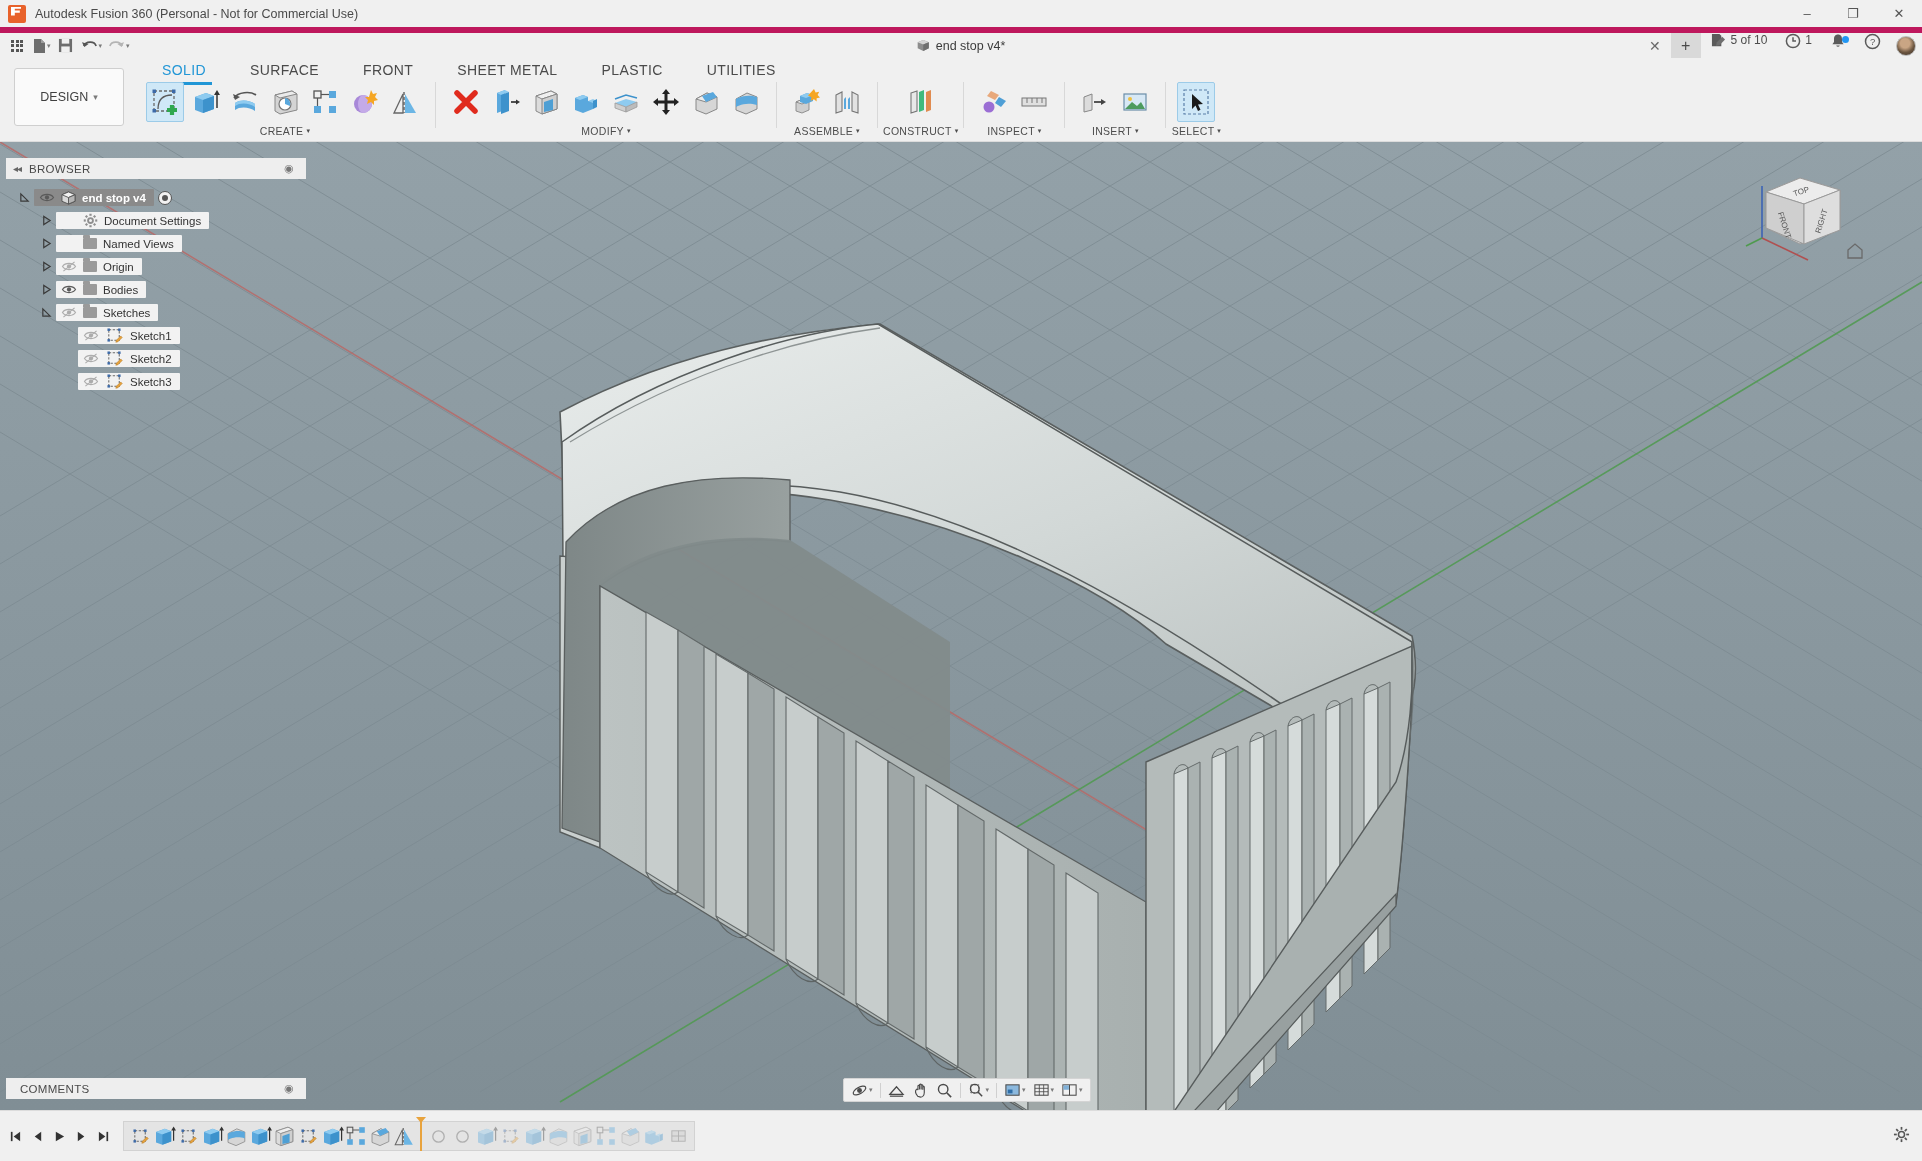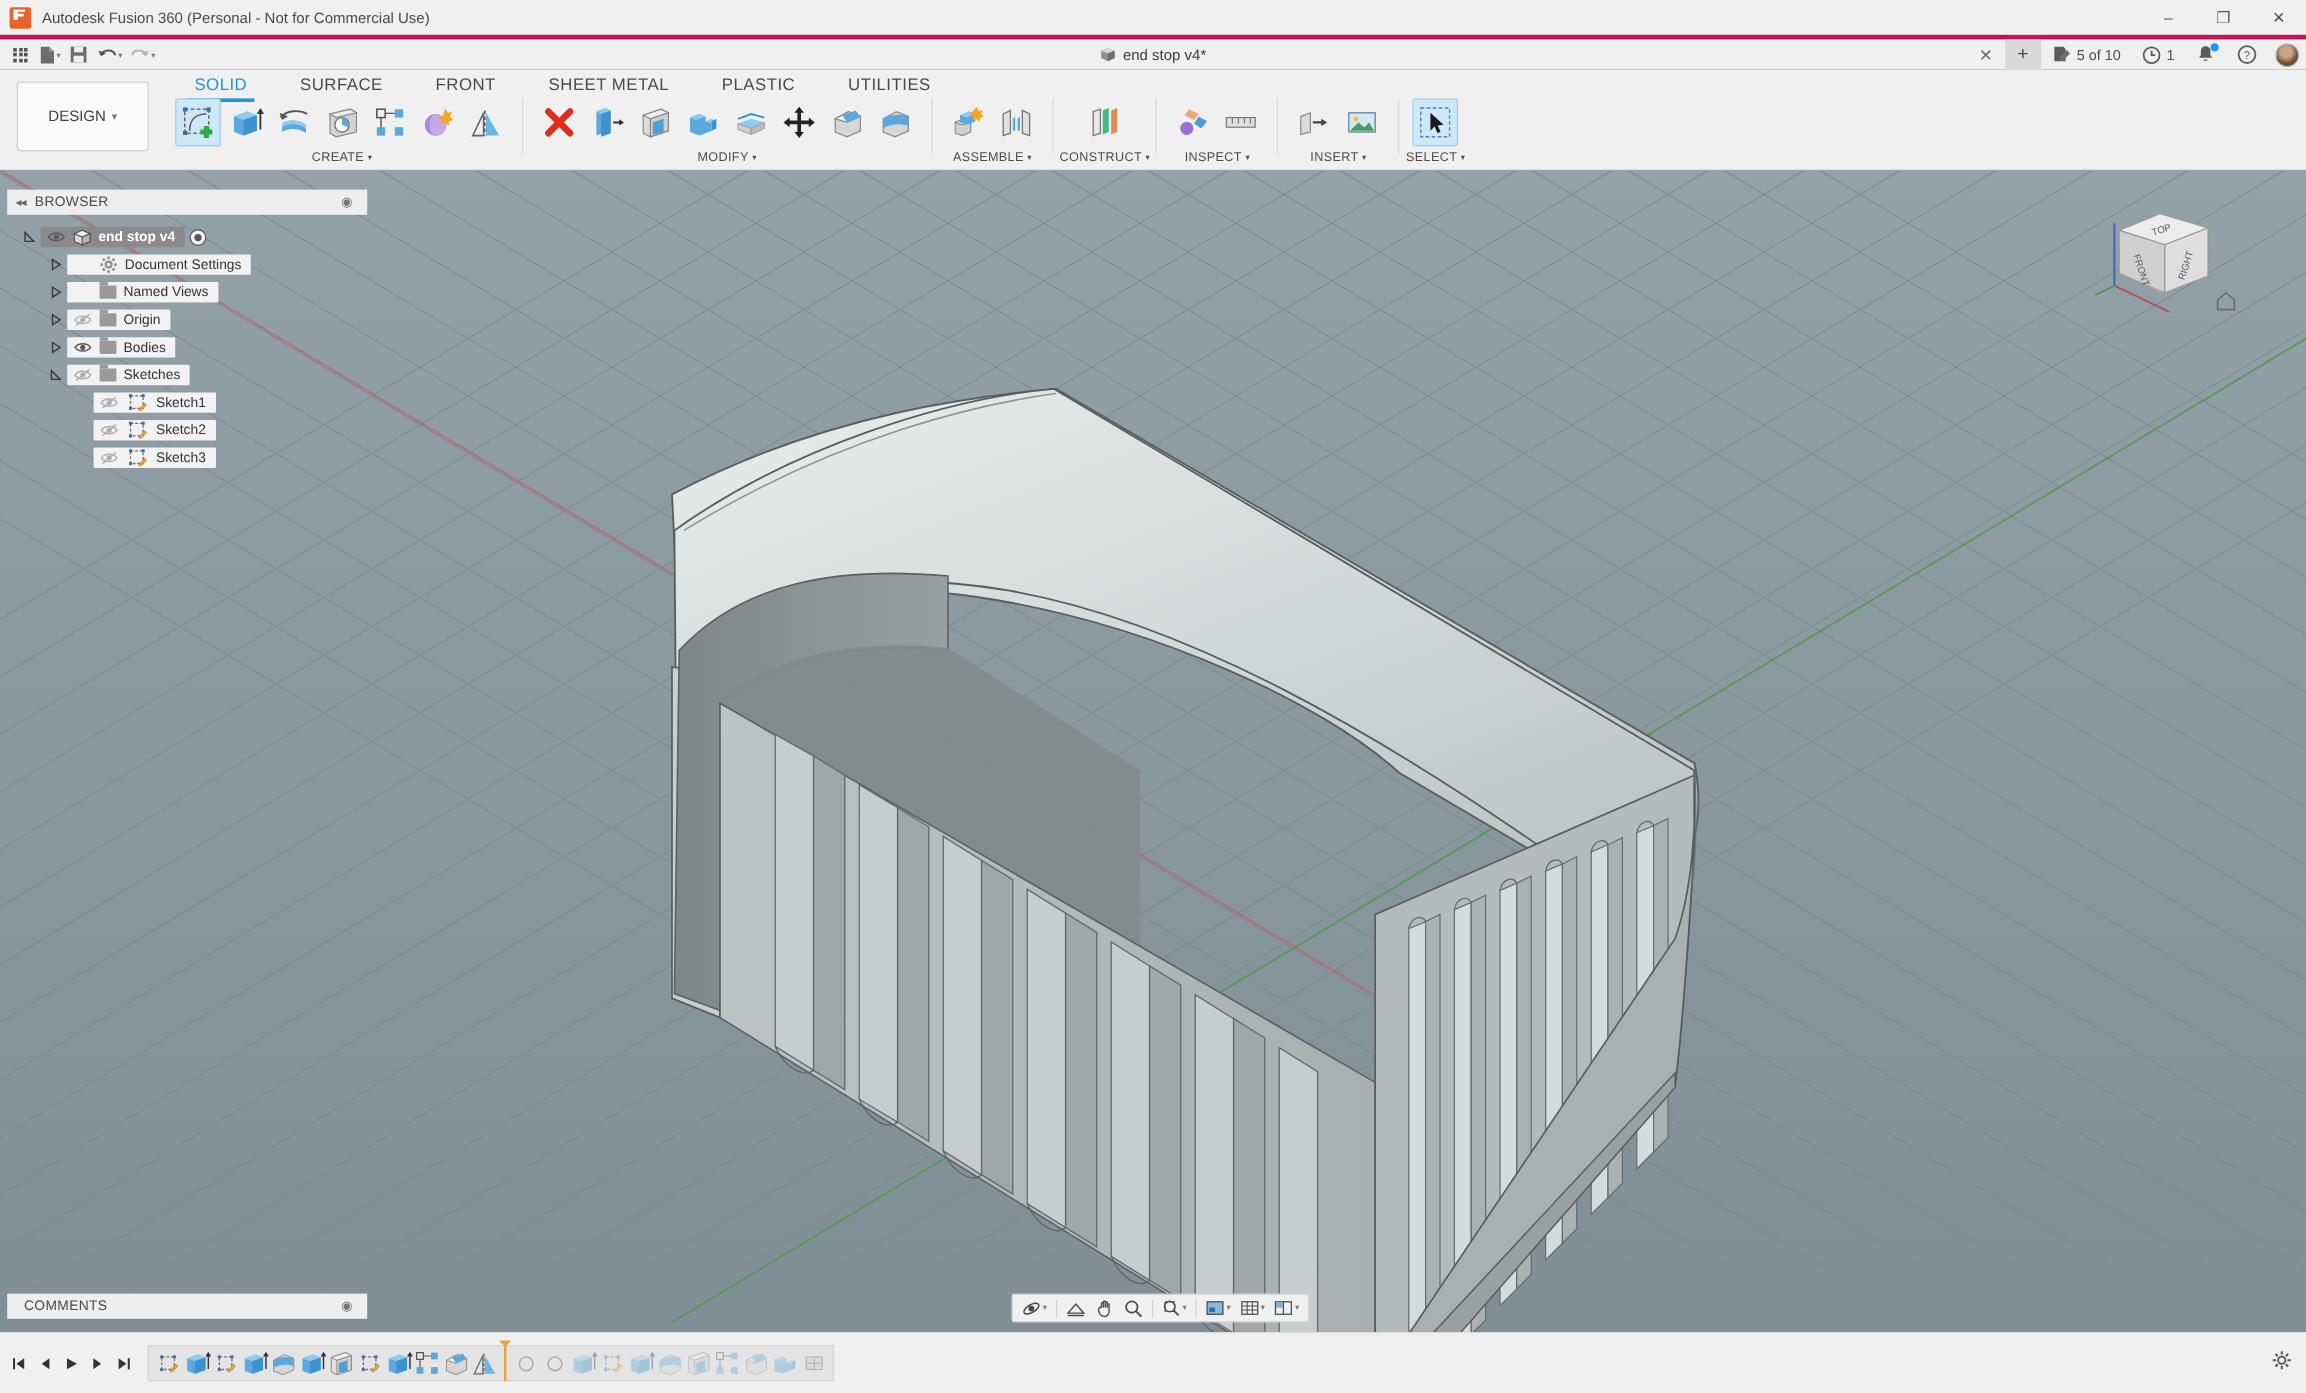--- a/index.html
+++ b/index.html
@@ -14,21 +14,21 @@
   .desktop-bg {
     position: absolute; inset: 0;
     background:
       linear-gradient(180deg, #13618f 0%, #1d7aa8 35%, #2e5f74 60%, #3c6b53 100%);
   }
 
   
   .titlebar {
     position: absolute; left: 0; top: 0; width: 1922px; height: 33px;
     background: #f0f0f0; display: flex; align-items: center;
-    border-bottom: 4px solid #be185d;
+    border-bottom: 6px solid #be185d;
   }
   .app-icon {
     width: 18px; height: 18px; margin-left: 8px; margin-right: 9px;
     background: #e8622b; border-radius: 2px; position: relative;
     display: flex; align-items: center; justify-content: center;
   }
   .app-icon::before {
     content: ""; position: absolute; left: 3px; top: 2px;
     width: 10px; height: 9px; background: #fff;
     clip-path: polygon(0 0,100% 0,100% 26%,38% 26%,38% 45%,88% 45%,88% 70%,38% 70%,38% 100%,0 100%);
@@ -61,21 +61,21 @@
   }
   .cube-mini {
     width: 13px; height: 13px; position: relative; display: inline-block;
   }
   .cube-mini svg { display: block; }
 
   .qat-right {
     position: absolute; right: 0; top: 33px; height: 25px;
     display: flex; align-items: center; gap: 0px; padding-right: 6px;
   }
-  .qr-item { display: flex; align-items: center; gap: 4px; padding: 0 9px; height: 25px; color: #4d4d4d; font-size: 12px; }
+  .qr-item { display: flex; align-items: flex-start; gap: 4px; padding: 0 9px; height: 25px; color: #4d4d4d; font-size: 12px; }
   .tab-close { color: #6a6a6a; font-size: 14px; padding: 0 10px; }
   .tab-plus {
     background: #d9d9d9; color: #4a4a4a; font-size: 16px;
     width: 30px; height: 25px; display: flex; align-items: center; justify-content: center;
   }
   .avatar {
     width: 20px; height: 20px; border-radius: 50%;
     background: radial-gradient(circle at 45% 35%, #c9a584 0 30%, #6b5540 60%, #3b3128 100%);
     border: 1px solid #b9b9b9; margin-left: 6px;
   }

